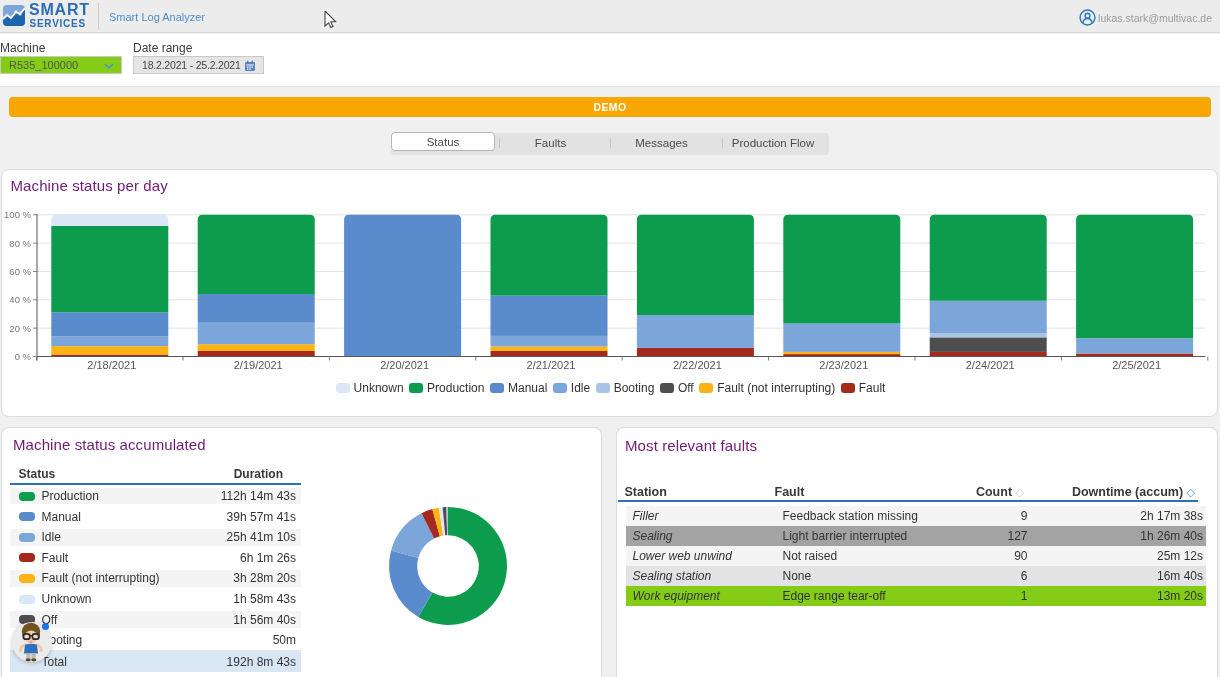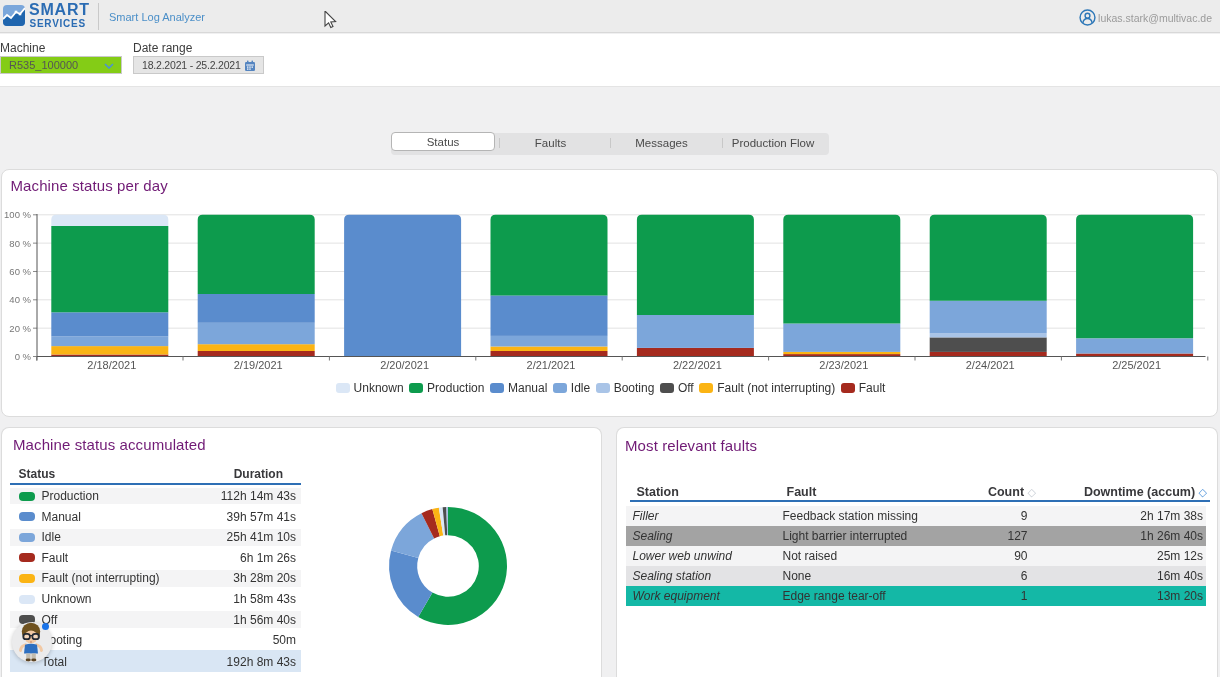--- a/index.html
+++ b/index.html
@@ -18,33 +18,34 @@
 .tab { position:absolute; top:0; height:22px; font-size:11.5px; color:#4a4a4a; text-align:center; line-height:21px; }
 .tabactive { background:#fff; border:1px solid #b5b5b5; border-radius:4px; top:-1px; height:19px; line-height:18px; }
 .tsep { position:absolute; top:5px; height:10px; width:1px; background:#c8c8c8; }
 .panel { position:absolute; background:#fff; border:1px solid #dcdcdc; border-radius:8px; }
 .ptitle { position:absolute; font-size:15px; color:#701a75; letter-spacing:0.1px; }
 .thead2 { position:absolute; left:8px; top:35.5px; width:291px; height:21.5px; border-bottom:2px solid #2e6fb5; font-size:12px; font-weight:bold; color:#38383b; }
 .r2 { position:absolute; left:8px; width:291px; height:16.5px; font-size:12px; color:#333; }
 .sw2 { position:absolute; left:8.5px; top:3.8px; width:16px; height:9px; border-radius:4px; }
 .lb2 { position:absolute; left:31.5px; top:1.2px; }
 .vl2 { position:absolute; right:5px; top:1.2px; }
-.thead3 { position:absolute; left:13px; top:56px; width:580px; height:17.5px; border-bottom:2px solid #2e6fb5; font-size:12.5px; font-weight:bold; color:#38383b; }
+.thead3 { position:absolute; left:1px; top:56px; width:580px; height:17.5px; border-bottom:2px solid #2e6fb5; font-size:12.5px; font-weight:bold; color:#38383b; }
 .r3 { position:absolute; left:9px; width:580px; height:20px; font-size:12px; color:#333; }
 .c3a { position:absolute; left:6.5px; top:3px;font-style:italic; }
 .c3b { position:absolute; left:156.5px; top:3px; }
 .c3c { position:absolute; right:178.5px; top:3px; }
 .c3d { position:absolute; right:3px; top:3px; }
 .dia { color:#4a90d9; font-weight:normal; font-size:11px; }
 .legend { position:absolute; left:0; top:211px; width:1217px; display:flex; justify-content:center; align-items:center; gap:5.5px; font-size:12px; color:#333; }
 .li { display:flex; align-items:center; gap:4px; }
 .sw { display:inline-block; width:14px; height:10px; border-radius:3px; }
 </style></head>
 <body>
 <div class="grey">
+  <div class="demo">DEMO</div>
   <div class="tabs">
     <div class="tab tabactive" style="left:0;width:104px">Status</div>
     <div class="tab" style="left:104px;width:111px">Faults</div>
     <div class="tab" style="left:215px;width:111px">Messages</div>
     <div class="tab" style="left:326px;width:112px">Production Flow</div>
     <div class="tsep" style="left:107.5px"></div>
     <div class="tsep" style="left:218.5px"></div>
     <div class="tsep" style="left:330.5px"></div>
   </div>
 </div>
@@ -224,21 +225,21 @@
         <span class="c3b">Not raised</span>
         <span class="c3c">90</span>
         <span class="c3d">25m 12s</span>
       </div>
 <div class="r3" style="top:60px;background:#e3e3e5">
         <span class="c3a">Sealing station</span>
         <span class="c3b">None</span>
         <span class="c3c">6</span>
         <span class="c3d">16m 40s</span>
       </div>
-<div class="r3" style="top:80px;background:#14b8a6">
+<div class="r3" style="top:80px;background:#84cc16">
         <span class="c3a">Work equipment</span>
         <span class="c3b">Edge range tear-off</span>
         <span class="c3c">1</span>
         <span class="c3d">13m 20s</span>
       </div>
   </div>
 </div>
 
 <div class="hdr">
   <svg width="22" height="21" viewBox="0 0 22 21" style="position:absolute;left:3px;top:5px">

